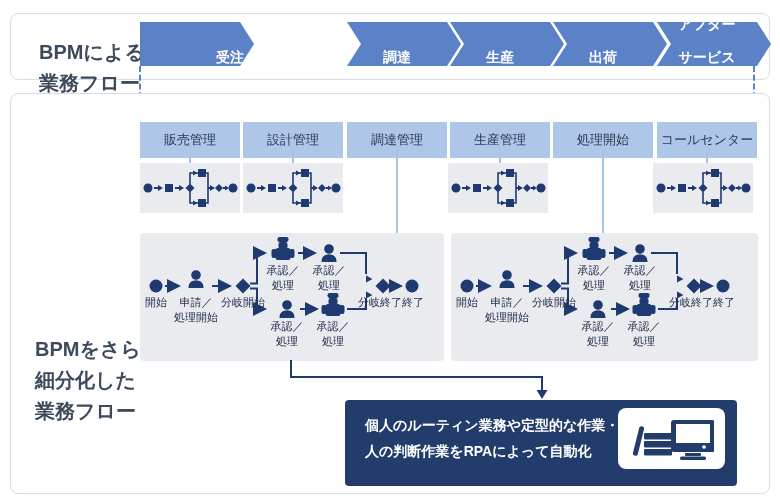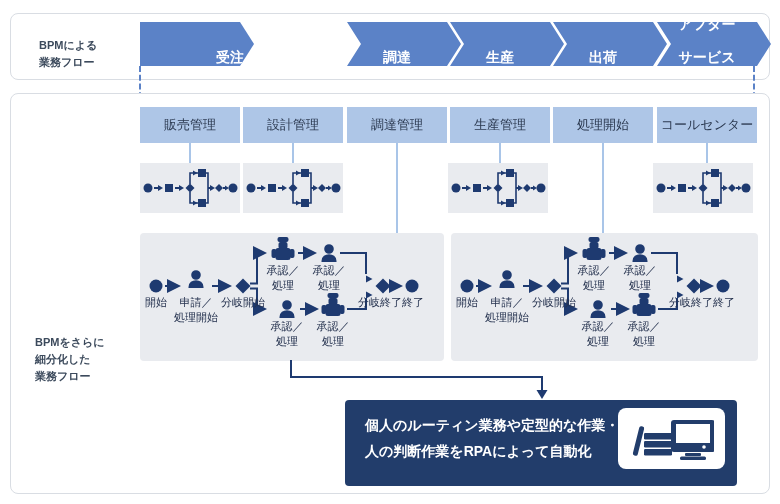--- a/index.html
+++ b/index.html
@@ -4,36 +4,36 @@
 <style>
   * { margin:0; padding:0; box-sizing:border-box; }
   html,body { background:#fff; }
   body { font-family:"Liberation Sans","DejaVu Sans",sans-serif; }
   .stage { position:relative; width:780px; height:504px; background:#fff; overflow:hidden; }
 
   .card { position:absolute; background:#fff; border:1px solid #d9dde3; border-radius:8px; }
   .card-top { left:10px; top:13px; width:760px; height:67px; }
   .card-bottom { left:10px; top:93px; width:760px; height:401px; }
 
-  .side-title { position:absolute; font-size:11px; font-weight:600; color:#3c4a5c; line-height:1.55; }
+  .side-title { position:absolute; font-size:20px; font-weight:600; color:#3c4a5c; line-height:1.55; }
   .side-title-top { left:28px; top:23px; }
   .side-title-bottom { left:24px; top:240px; }
 
   
   .chev { position:absolute; top:22px; width:114px; height:44px; background:#5b82c7;
           display:flex; align-items:flex-end; color:#fff; }
   .chev-first { clip-path:polygon(0 0,100px 0,114px 50%,100px 100%,0 100%);padding-left:40px; }
   .chev-next  { clip-path:polygon(0 0,100px 0,114px 50%,100px 100%,0 100%,14px 50%); }
   .chev span { display:block; width:100px; text-align:center; font-size:14px; font-weight:600; line-height:1.25; }
   .chev .small { font-size:12px; }
 
   .dash { position:absolute; width:0; border-left:2px dashed #5b82c7; }
 
   
-  .dept { position:absolute; top:107px; width:100px; height:36px; background:#aec6e7;
+  .dept { position:absolute; top:122px; width:100px; height:36px; background:#aec6e7;
           display:flex; align-items:center; justify-content:center;
           font-size:13px; font-weight:500; color:#2b3950; }
 
   .vline { position:absolute; width:2px; background:#a9c5e8; }
 
   
   .mini { position:absolute; top:163px; width:100px; height:50px; background:#e9ebef; }
   .mini svg { display:block; width:100px; height:50px; }
 
   

